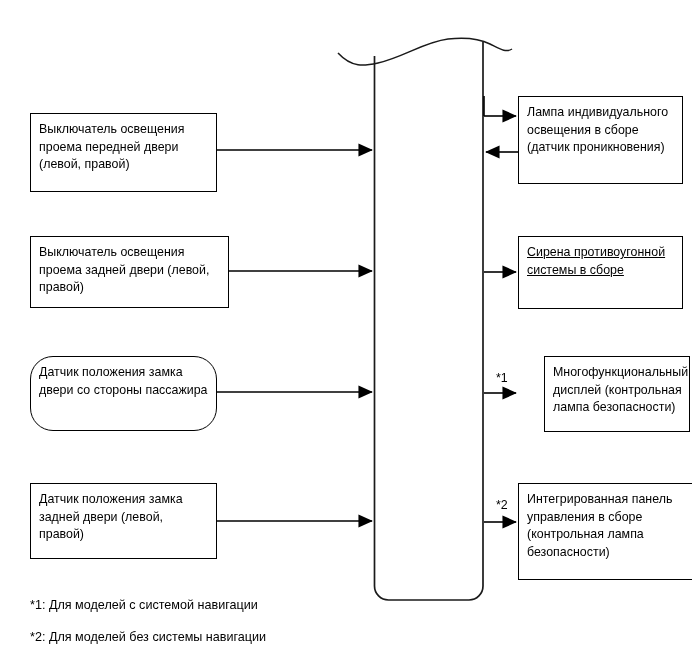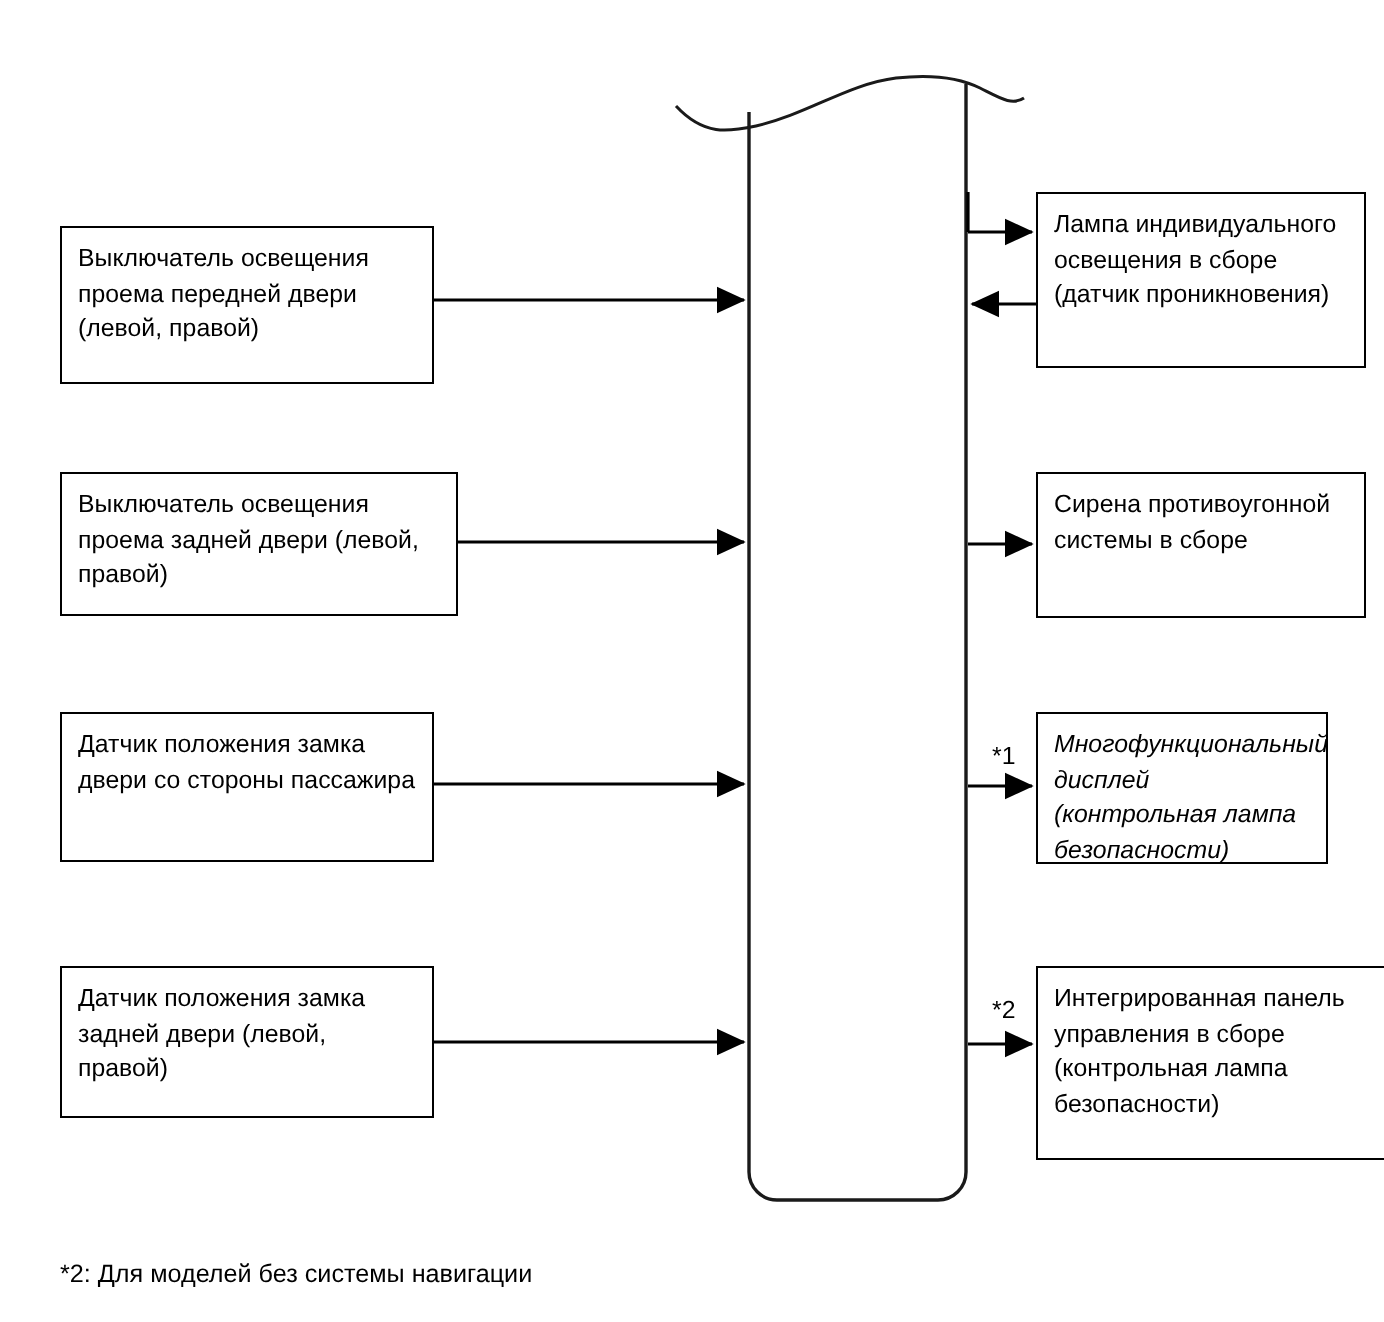--- a/index.html
+++ b/index.html
@@ -89,32 +89,33 @@
       <line x1="484" y1="272" x2="516" y2="272" stroke="#000000" stroke-width="1.6" marker-end="url(#ah)"></line>
       <line x1="484" y1="393" x2="516" y2="393" stroke="#000000" stroke-width="1.6" marker-end="url(#ah)"></line>
       <line x1="484" y1="522" x2="516" y2="522" stroke="#000000" stroke-width="1.6" marker-end="url(#ah)"></line>
     </g>
   </svg>
 
   <div class="box" style="left:30px; top:113px; width:187px; height:79px;">Выключатель освещения проема передней двери (левой, правой)</div>
 
   <div class="box" style="left:30px; top:236px; width:199px; height:72px;">Выключатель освещения проема задней двери (левой, правой)</div>
 
-  <div class="box" style="left:30px; top:356px; width:187px; height:75px;">Датчик положения замка двери со стороны пассажира</div>
+  <div class="box" style="left:30px; top:356px; width:187px; height:75px;border-radius:23px;">Датчик положения замка двери со стороны пассажира</div>
 
   <div class="box" style="left:518px; top:96px; width:165px; height:88px;">Лампа индивидуального освещения в сборе (датчик проникновения)</div>
 
   <div class="box" style="left:30px; top:483px; width:187px; height:76px;">Датчик положения замка задней двери (левой, правой)</div>
 
-  <div class="box" style="left:518px; top:236px; width:165px; height:73px;">Сирена противоугонной системы в сборе</div>
+  <div class="box" style="left:518px; top:236px; width:165px; height:73px;text-decoration:underline;">Сирена противоугонной системы в сборе</div>
 
-  <div class="box" style="left:518px; top:356px; width:146px; height:76px;font-style:italic;">Многофункциональный дисплей (контрольная лампа безопасности)</div>
+  <div class="box" style="left:544px; top:356px; width:146px; height:76px;">Многофункциональный дисплей (контрольная лампа безопасности)</div>
 
   <div class="box" style="left:518px; top:483px; width:193px; height:97px;">Интегрированная панель управления в сборе (контрольная лампа безопасности)</div>
 
   <div class="marker" style="left:496px; top:371px;">*1</div>
 
   <div class="marker" style="left:496px; top:498px;">*2</div>
 
+  <div class="footnote" style="left:30px; top:597px;">*1: Для моделей с системой навигации</div>
 
   <div class="footnote" style="left:30px; top:629px;">*2: Для моделей без системы навигации</div>
 
 </div>
 
 </body></html>

